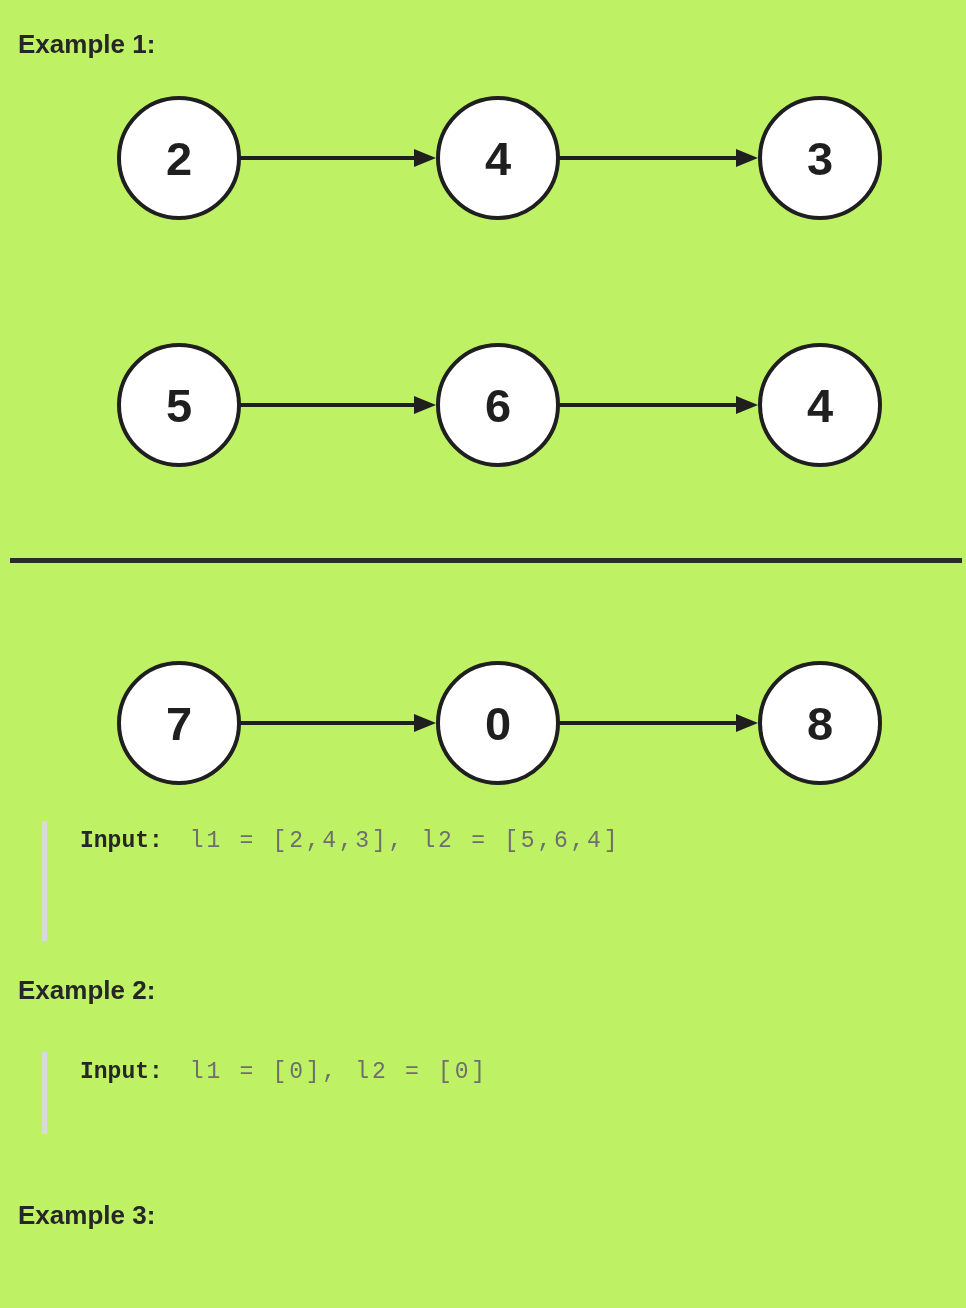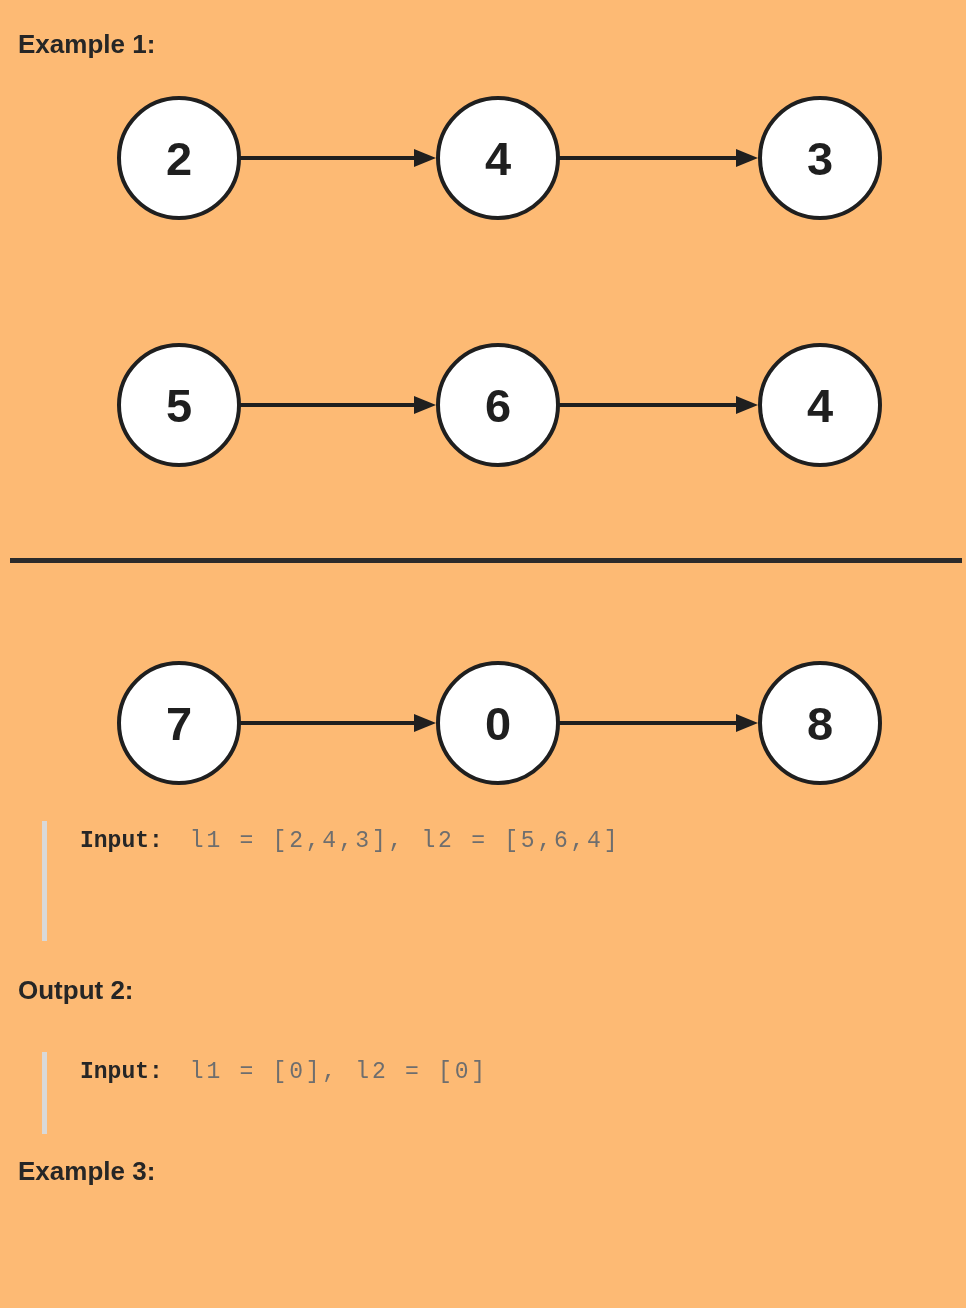--- a/index.html
+++ b/index.html
@@ -1,20 +1,20 @@
 <!DOCTYPE html>
 <html><head>
 <meta charset="utf-8">
 <style>
   html, body { margin: 0; padding: 0; background: #ffffff; }
   .page {
     position: relative;
     width: 966px;
     height: 1308px;
-    background: #fdba74;
+    background: #bef264;
     overflow: hidden;
     font-family: "Liberation Sans", sans-serif;
   }
   .heading {
     position: absolute;
     left: 18px;
     font-size: 26px;
     line-height: 30px;
     font-weight: 700;
     color: #262626;
@@ -94,21 +94,21 @@
   .codeblock .val {
     color: #6e6e6e;
     margin-left: 27px;
     letter-spacing: 2.75px;
   }
   .cb1 { top: 813px; height: 120px; }
   .cb2 { top: 1044px; height: 82px; }
   .cb3 { top: 1224px; height: 84px; }
   .h1 { top: 29px; }
   .h2 { top: 975px; }
-  .h3 { top: 1156px; }
+  .h3 { top: 1200px; }
   .row1 { top: 96px; }
   .row2 { top: 343px; }
   .row3 { top: 661px; }
 </style>
 </head>
 <body>
 
 <div class="page">
 
   <div class="heading h1">Example 1:</div>
@@ -160,21 +160,21 @@
     <div class="arrowhead a1"></div>
     <div class="node n2">
         <span>8</span>
       </div>
   </div>
 
   <pre class="codeblock cb1">
       <div><span class="lbl">Input:</span><span class="val">l1 = [2,4,3], l2 = [5,6,4]</span></div>
     </pre>
 
-  <div class="heading h2">Output 2:</div>
+  <div class="heading h2">Example 2:</div>
 
   <pre class="codeblock cb2">
       <div><span class="lbl">Input:</span><span class="val">l1 = [0], l2 = [0]</span></div>
     </pre>
 
   <div class="heading h3">Example 3:</div>
 
 
 </div>
 

